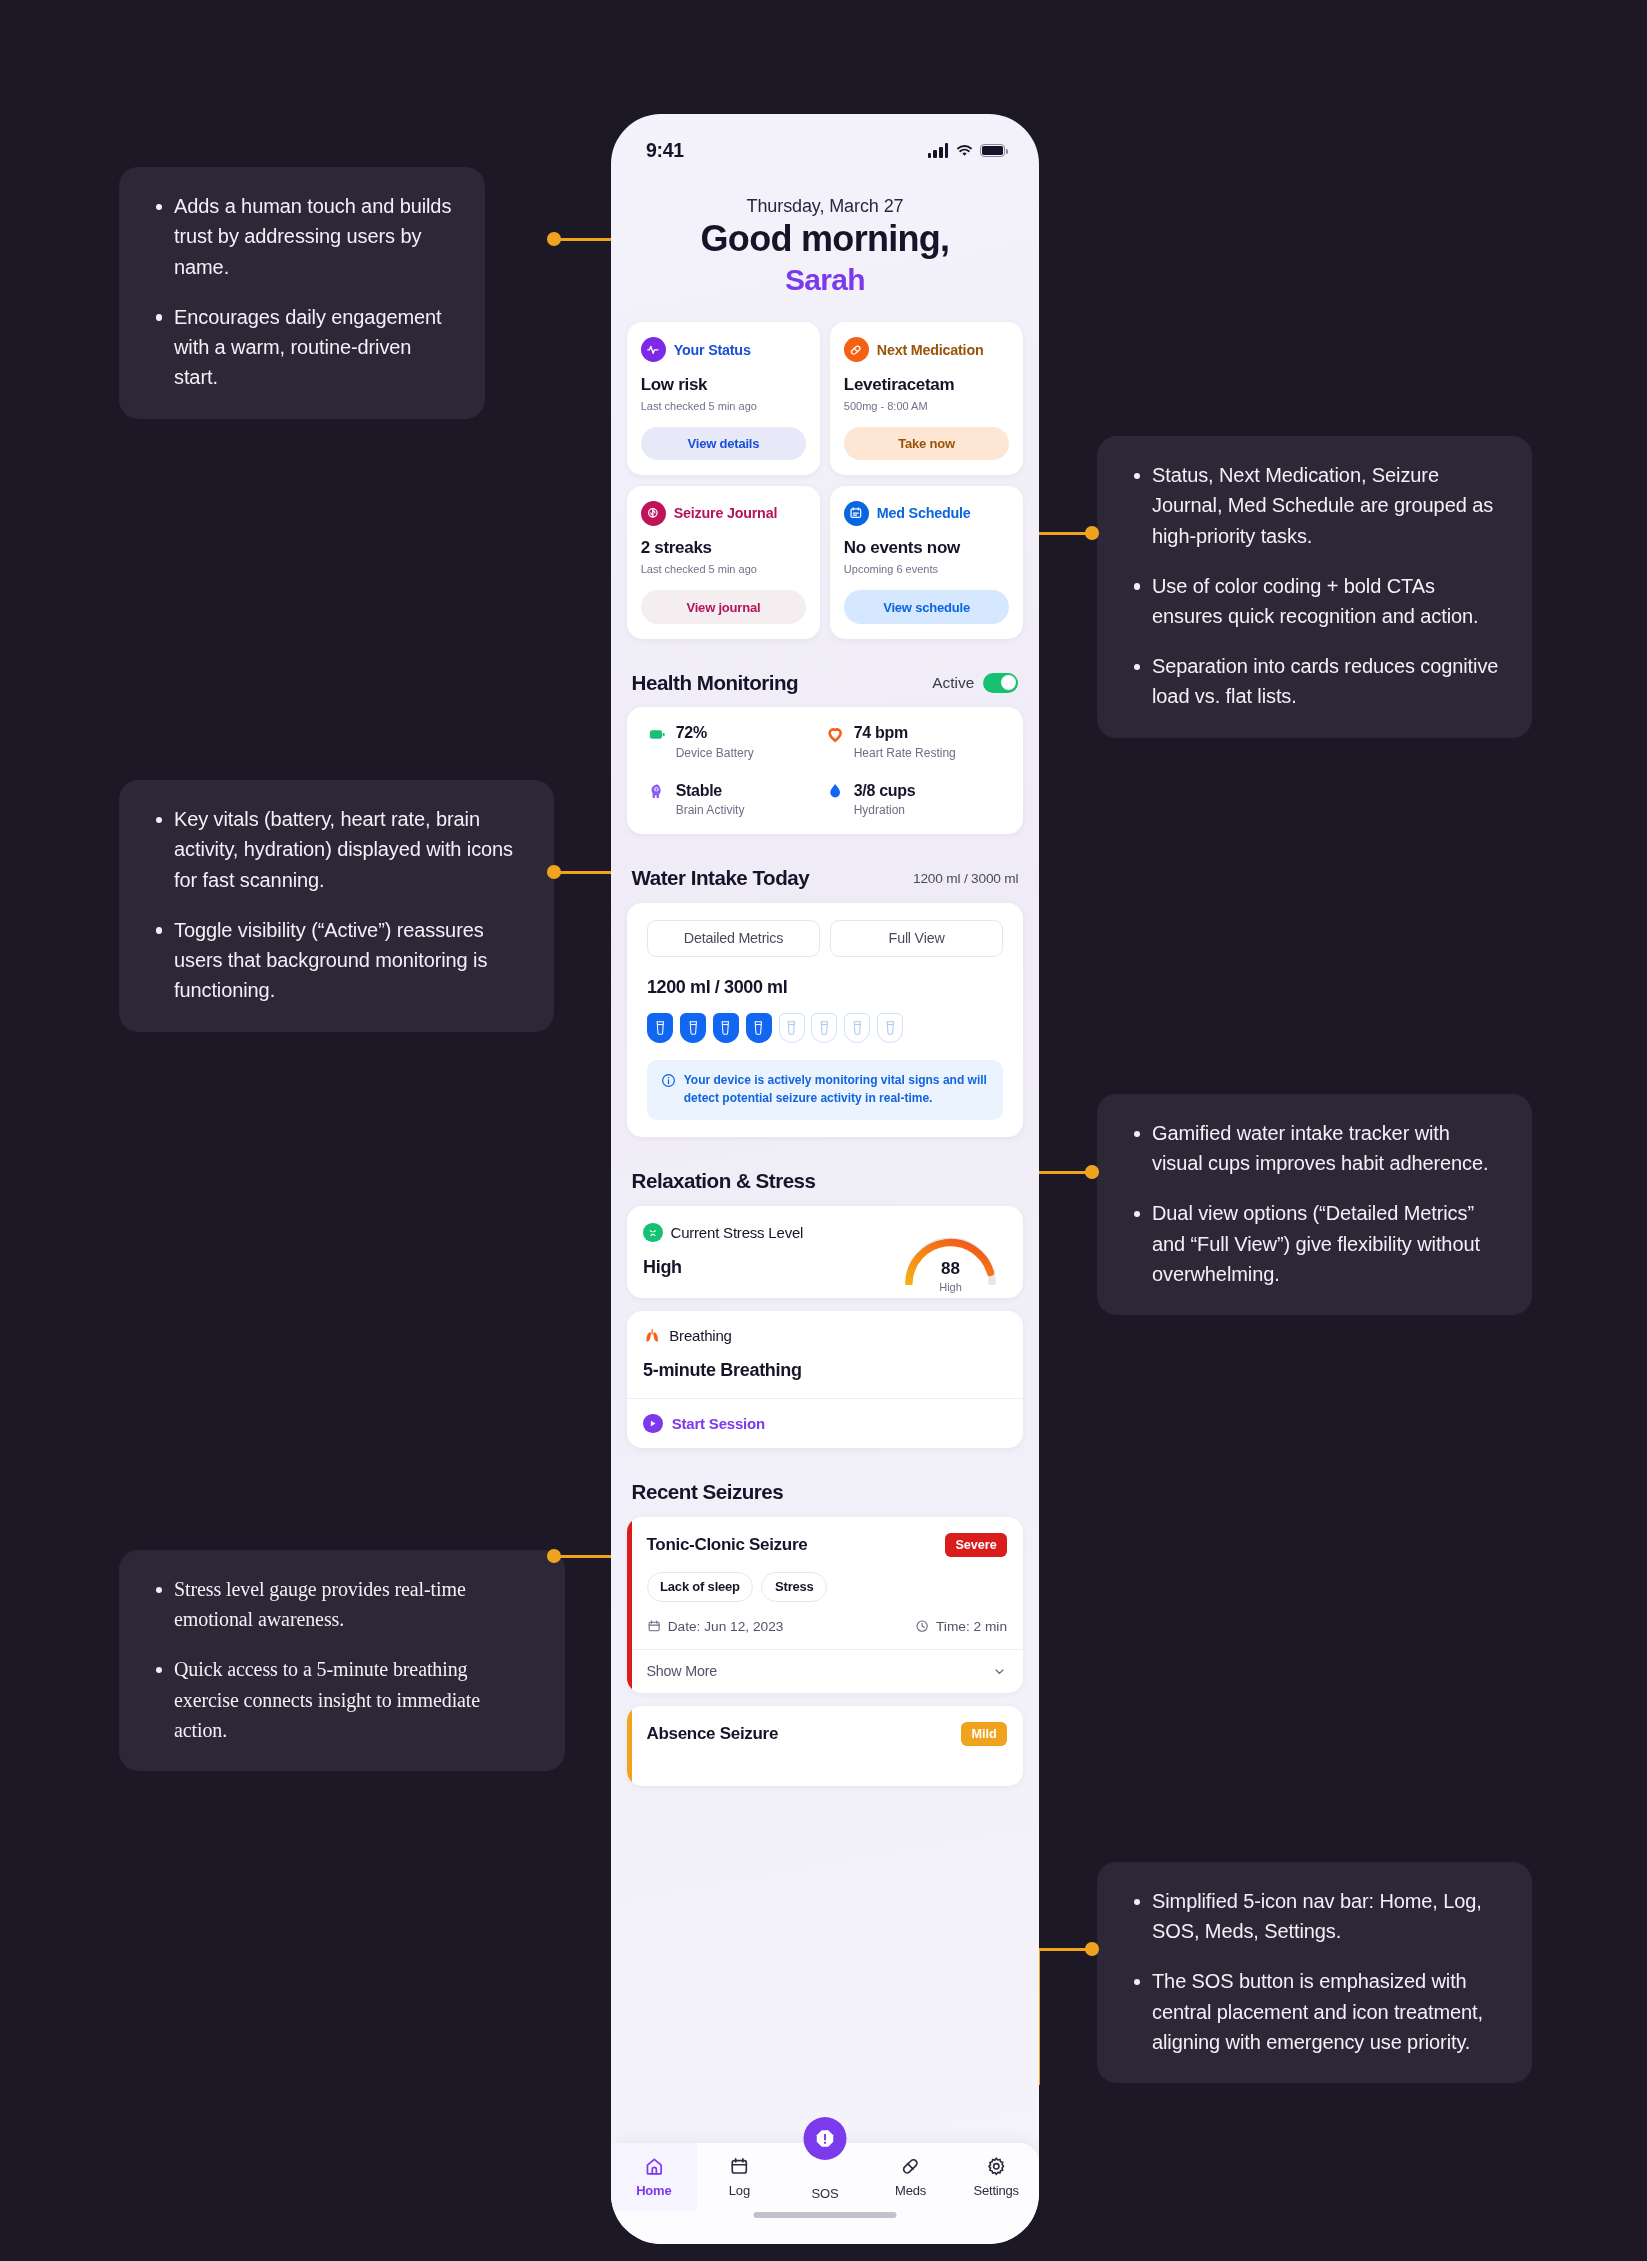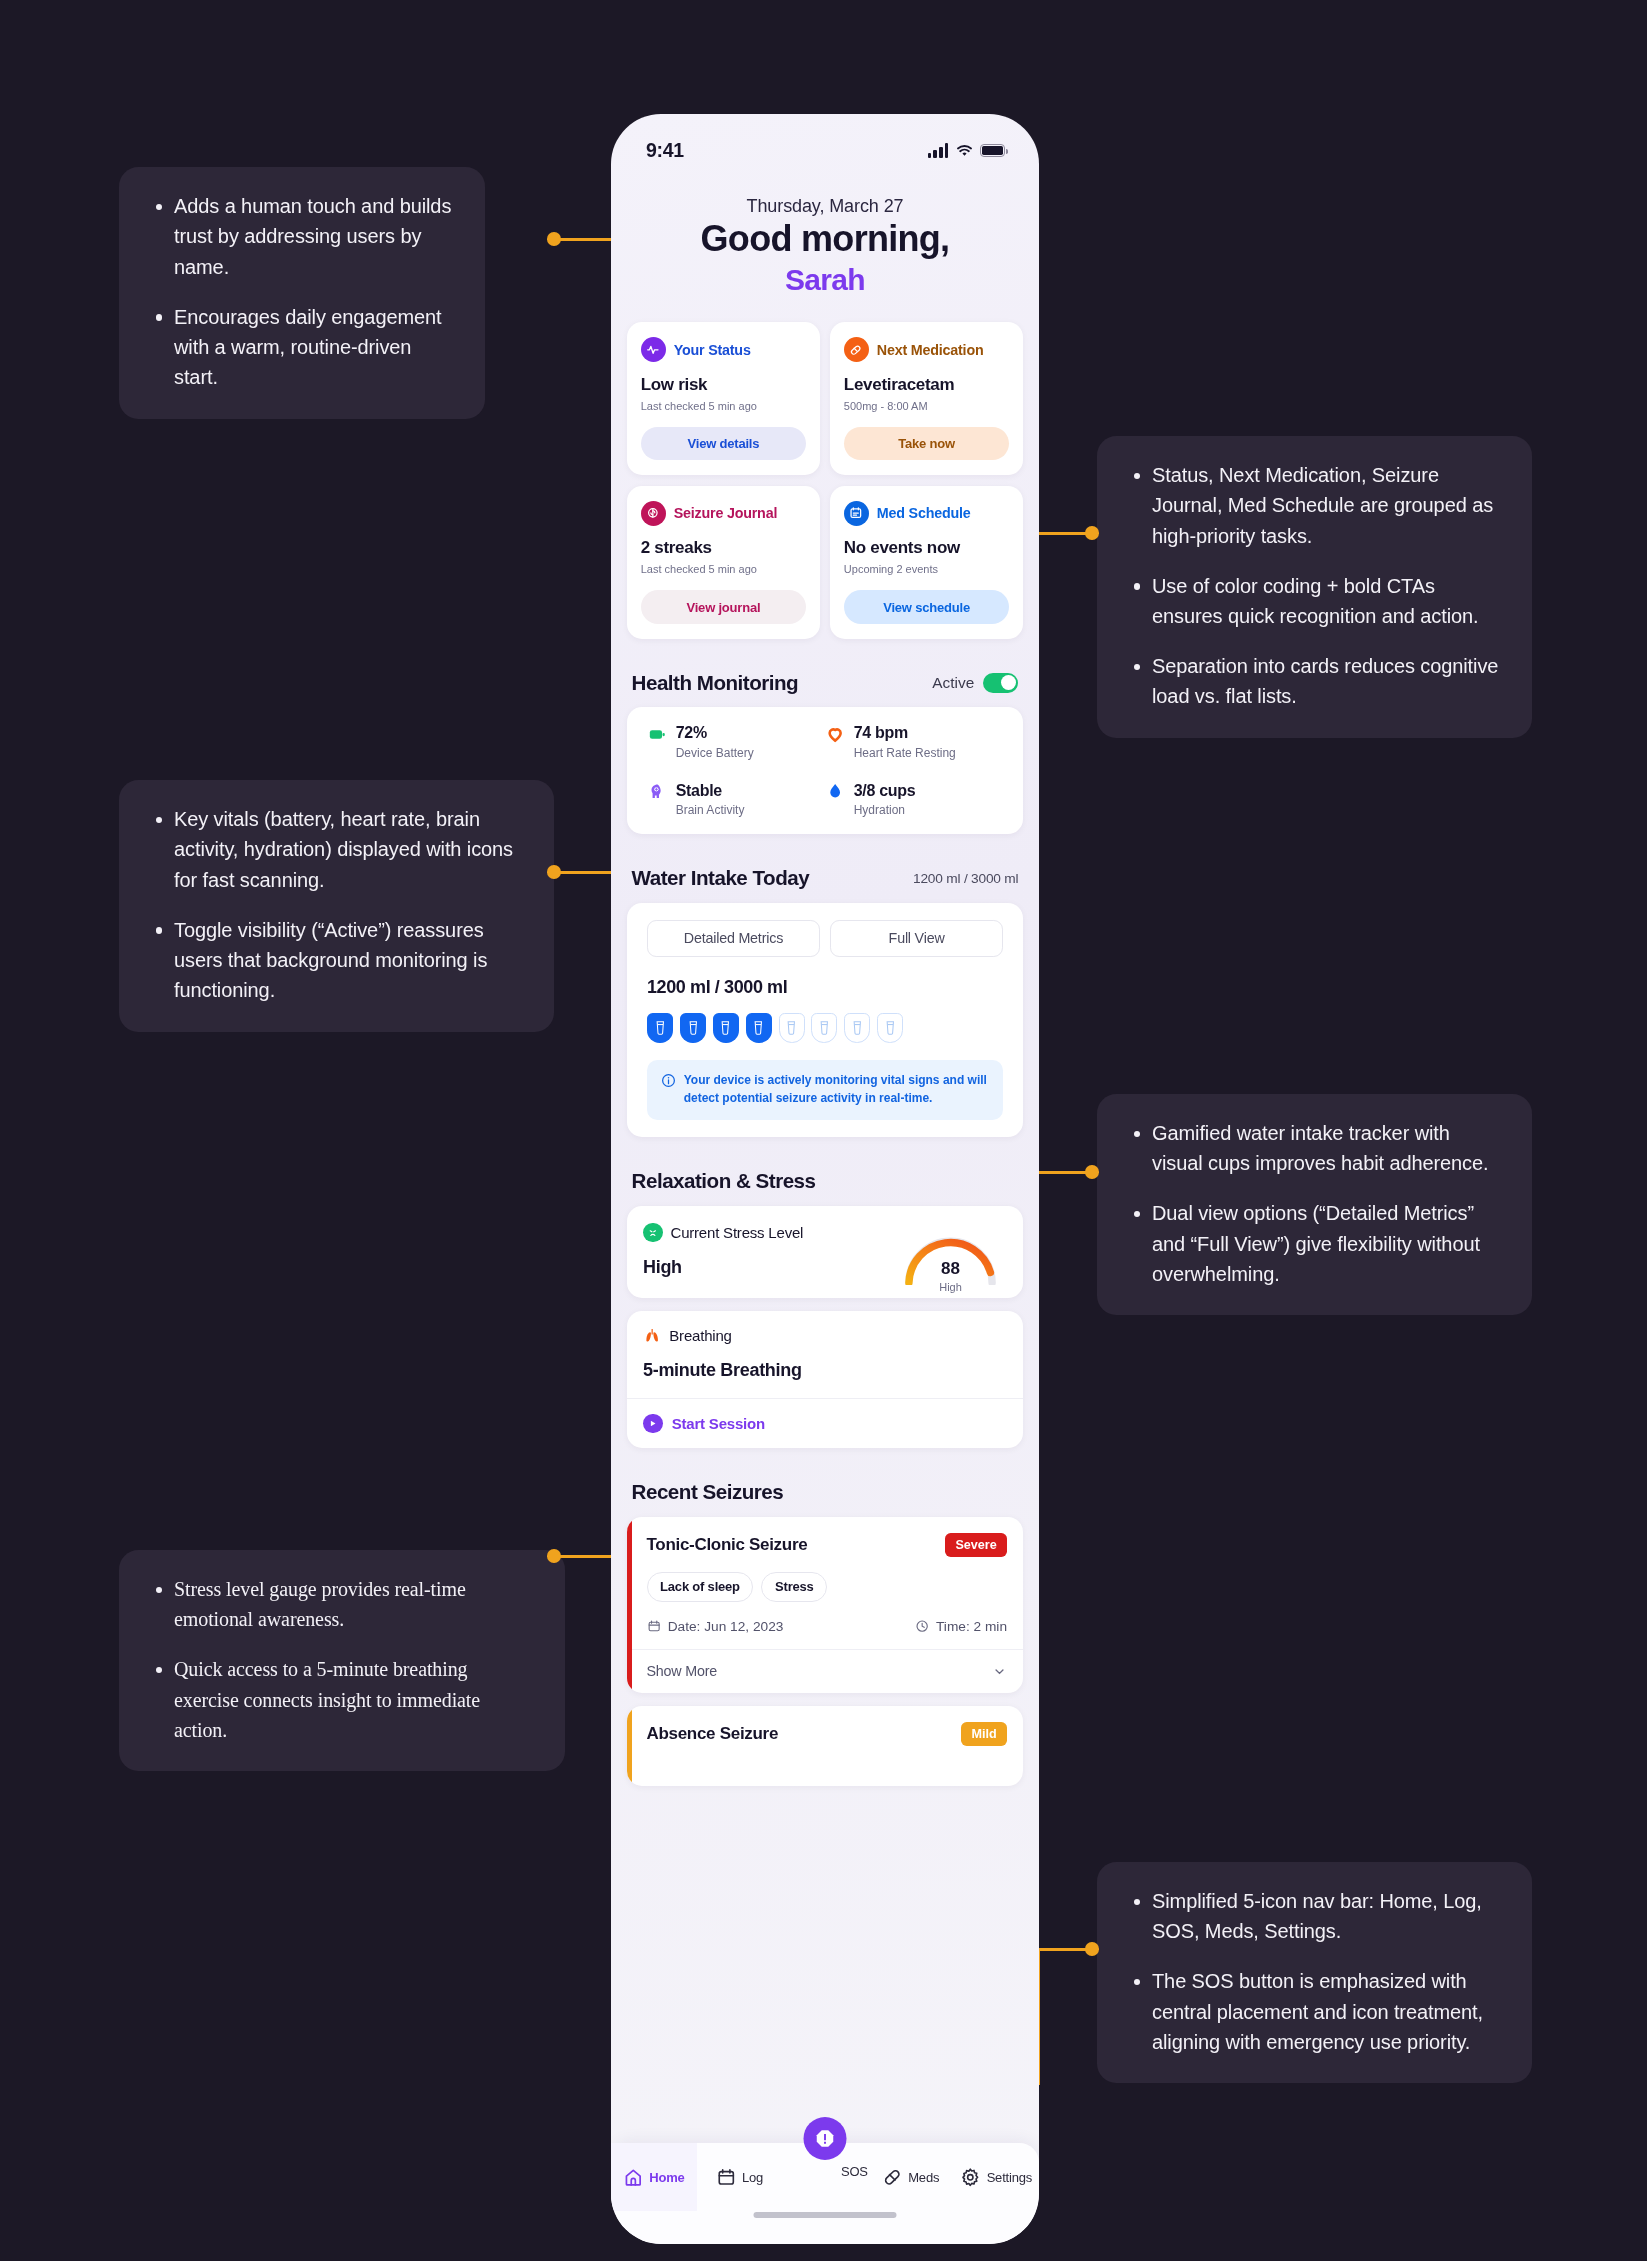--- a/index.html
+++ b/index.html
@@ -197,21 +197,21 @@
   .sz-more span{ font-size:14.3px; color:#52526a; letter-spacing:-0.2px;}
   .sz-more svg{width:15px;height:15px;}
 
   
   .navbar {
     position:absolute; left:0; right:0; bottom:0; height: 101px;
     background:#fdfdff; border-radius: 19.5px 19.5px 50px 50px;
     box-shadow: 0 -3.4px 15px rgba(40,25,80,.06);
   }
   .navitems { display:flex; height: 68px; }
-  .navitem { flex:1; display:flex; flex-direction:row; align-items:center;
+  .navitem { flex:1; display:flex; flex-direction:column; align-items:center;
              justify-content:center; gap:5.7px; cursor:pointer; position:relative;}
   .navitem.active { background:#f6f4fe; }
   .navitem svg { width:20.6px; height:20.6px; display:block;}
   .navitem span { font-size:13px; color:#2d2b3c; letter-spacing:-0.2px;}
   .navitem.active span { color:#7c3aed; font-weight:700; }
   .sos-wrap { position:absolute; left:50%; transform:translateX(-50%); top:-26px;
               width:43px; height:43px; border-radius:50%; background:#7c3aed;
               display:flex; align-items:center; justify-content:center;}
   .sos-wrap svg{width:23px;height:23px;}
   .navitem.sos { justify-content:flex-end; padding-bottom:10.3px; }
@@ -369,21 +369,21 @@
             <span class="ic" style="background:#0a66e0">
               <svg viewBox="0 0 24 24" fill="none" stroke="#fff" stroke-width="2.2" stroke-linecap="round">
                 <rect x="3.6" y="5" width="16.8" height="15" rx="2.6"></rect>
                 <path d="M7.6 3.2v3.4M16.4 3.2v3.4"></path>
                 <path d="M7.6 12.4h8.8M7.6 16h5.6"></path>
                 </svg>
             </span>
             <span class="card-title" style="color:#0a66e0">Med Schedule</span>
           </div>
           <div class="card-val">No events now</div>
-          <div class="card-sub">Upcoming 2 events</div>
+          <div class="card-sub">Upcoming 6 events</div>
           <button class="cta" style="background:#d6e8ff;color:#0a66e0">View schedule</button>
         </div>
       </div>
 
       <div class="sec-head">
         <div class="sec-title">Health Monitoring</div>
         <div class="sec-right">
           <span class="toggle-label">Active</span>
           <span class="toggle">
               <i></i>

